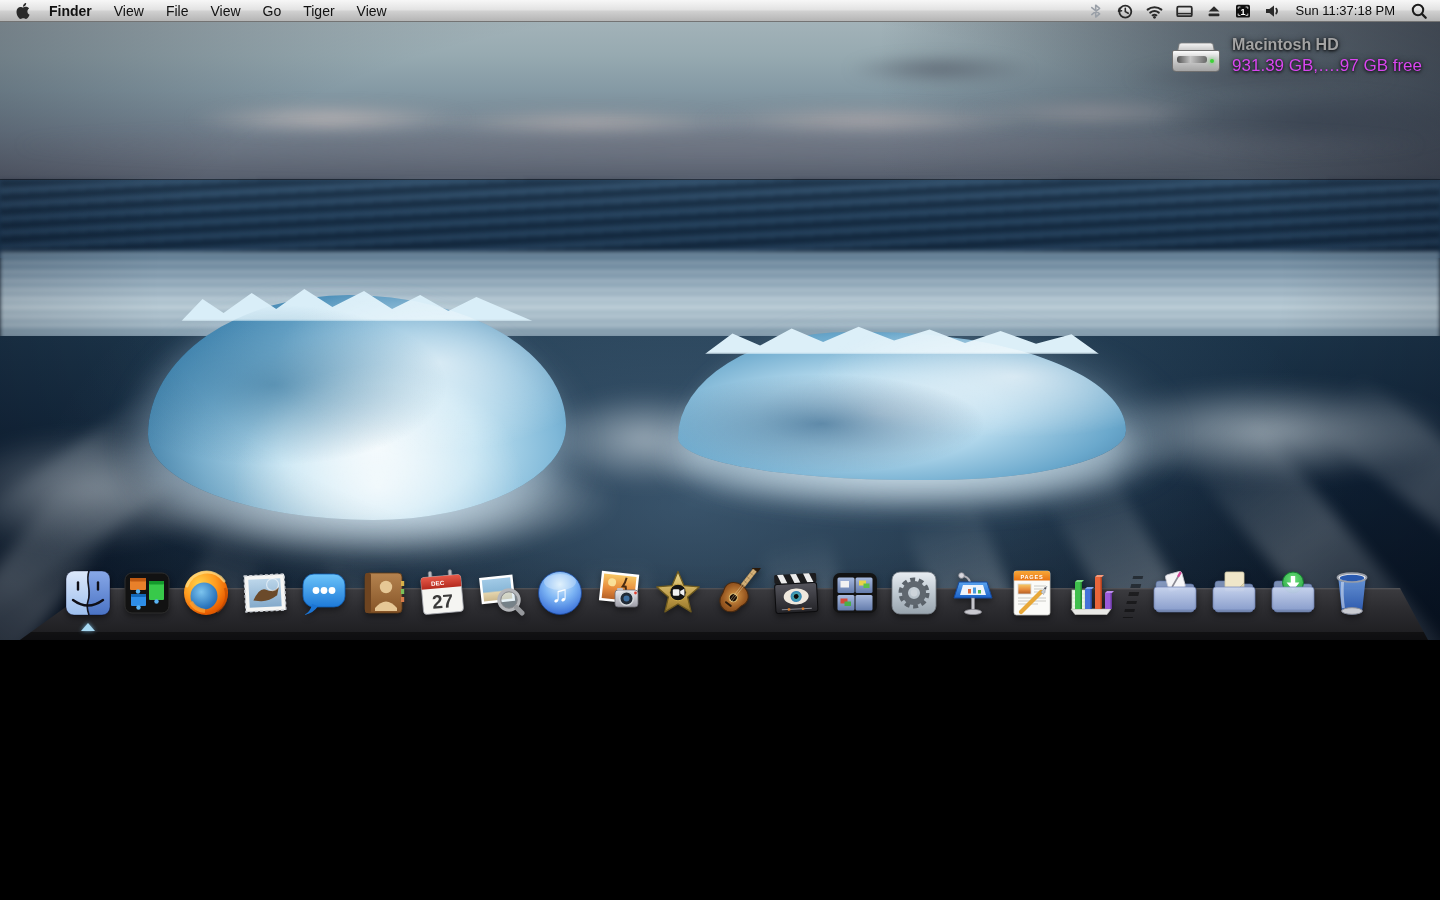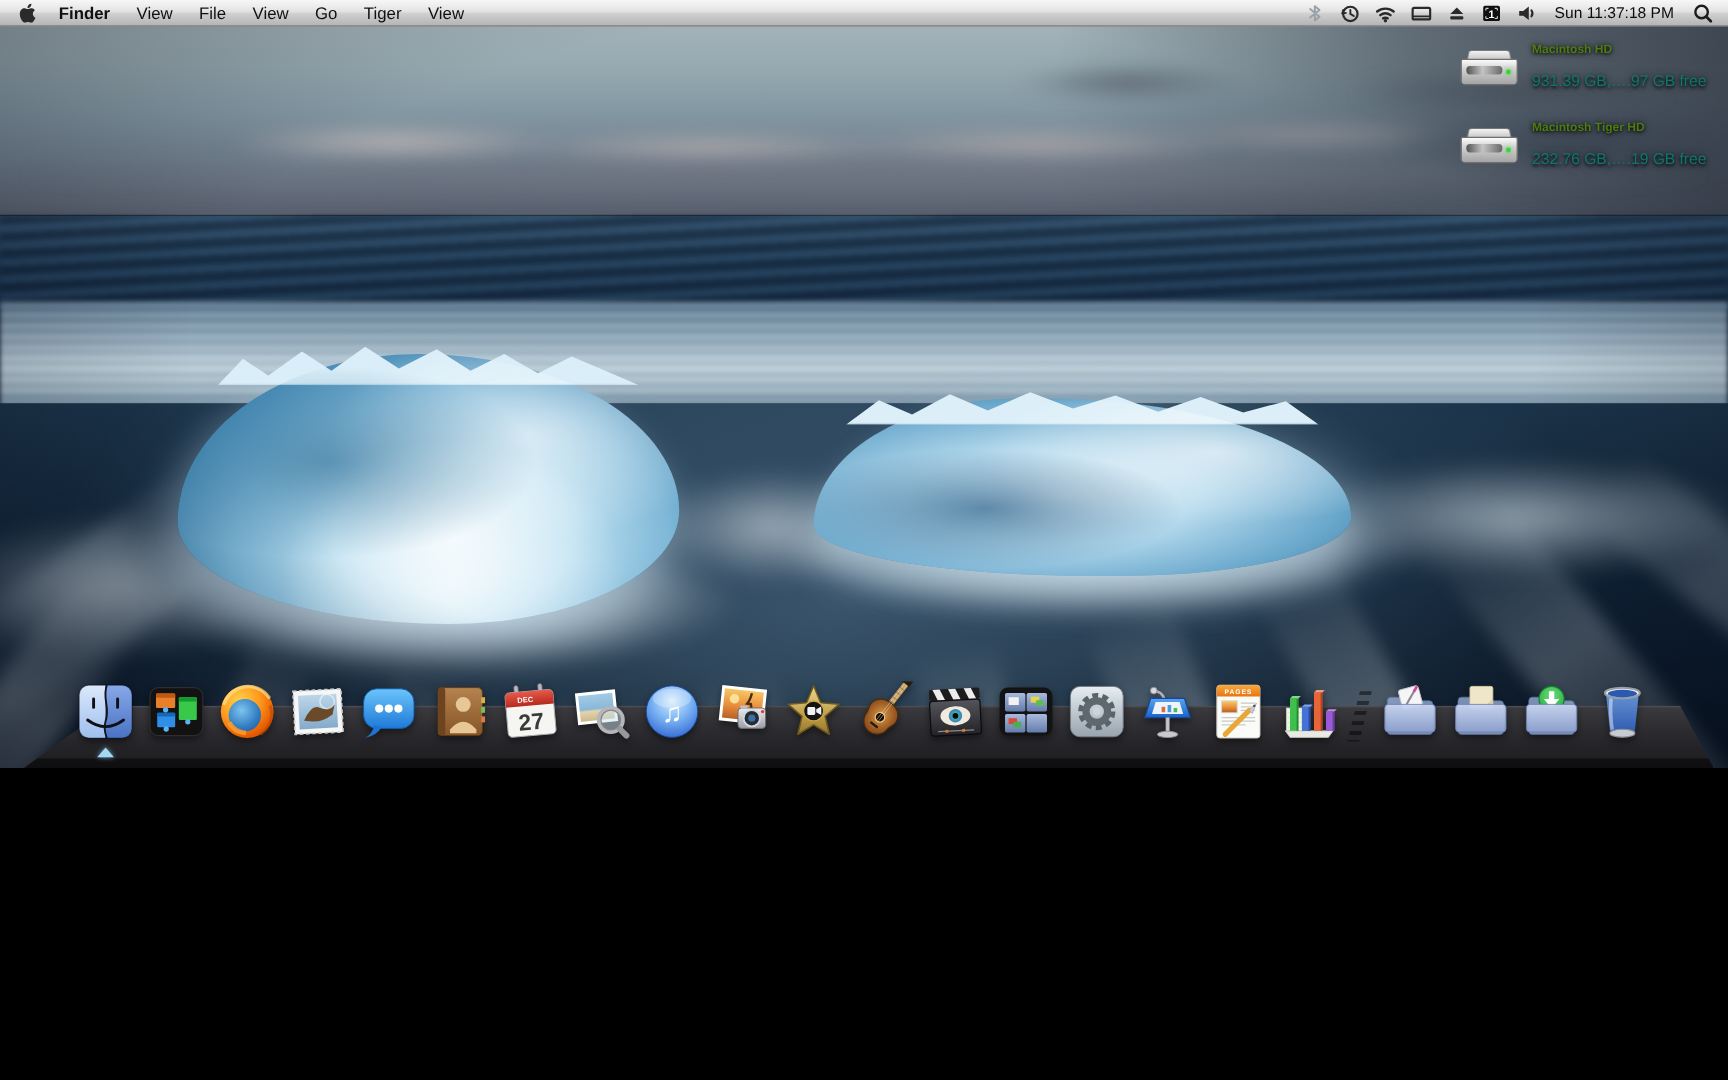--- a/index.html
+++ b/index.html
@@ -103,22 +103,22 @@
   .drive-icon { position:relative; width:48px; height:37px; flex:0 0 auto; }
   .drive-icon .top { position:absolute; top:1px; left:5px; right:5px; height:13px;
     background:linear-gradient(180deg,#f4f4f4,#c0c0c0); border:1px solid #828282; border-bottom:none;
     border-radius:3px 3px 0 0; transform:perspective(70px) rotateX(38deg); transform-origin:bottom; }
   .drive-icon .front { position:absolute; top:12px; left:0; right:0; height:22px;
     background:linear-gradient(180deg,#fbfbfb,#d4d4d4 35%,#a4a4a4); border:1px solid #6f6f6f; border-radius:2px 2px 4px 4px; }
   .drive-icon .slot { position:absolute; top:18px; left:5px; width:30px; height:7px; border-radius:3px; opacity:.85;
     background:linear-gradient(90deg,#3c3c3c,#c2c2c2 45%,#565656); }
   .drive-icon .led { position:absolute; top:21px; right:6px; width:4px; height:4px; border-radius:50%;
     background:#3ed338; box-shadow:0 0 4px #3ed338; }
-  .drive-name { font-size:10px; font-weight:bold; color:#4d7c0f; text-shadow:0 1px 3px rgba(0,0,0,.95), 0 0 6px rgba(0,0,0,.6); }
-  .drive-info { font-size:13px; color:#0f766e; margin-top:13px; text-shadow:0 1px 3px rgba(0,0,0,.95), 0 0 6px rgba(0,0,0,.6); }
+  .drive-name { font-size:16px; font-weight:bold; color:#a3a3a3; text-shadow:0 1px 3px rgba(0,0,0,.95), 0 0 6px rgba(0,0,0,.6); }
+  .drive-info { font-size:17px; color:#d946ef; margin-top:2px; text-shadow:0 1px 3px rgba(0,0,0,.95), 0 0 6px rgba(0,0,0,.6); }
 
   
   .dock { position:absolute; left:0; bottom:0; width:1440px; height:90px; z-index:40; }
   .shelf { position:absolute; left:0; bottom:0; width:1440px; height:52px;
     background:linear-gradient(180deg,#57575b 0,#3a3a3e 4%,#2c2c30 40%,#1b1b1e 100%);
     clip-path:polygon(92px 0, 1400px 0, 1428px 52px, 20px 52px); }
   .shelf:after { content:""; position:absolute; left:0; right:0; bottom:0; height:8px; background:rgba(0,0,0,.45); }
   .dock-row { position:absolute; left:0; right:0; bottom:22px; display:flex; justify-content:center; align-items:flex-end; gap:9px; }
   .dock-item { position:relative; width:50px; height:50px; }
   .dock-item svg { display:block; width:50px; height:50px; filter:drop-shadow(0 3px 3px rgba(0,0,0,.45)); }
@@ -360,32 +360,20 @@
         <div class="top"></div>
         <div class="front"></div>
         <div class="slot"></div>
         <div class="led"></div>
       </div>
       <div class="drive-text">
         <div class="drive-name">Macintosh HD</div>
         <div class="drive-info">931.39 GB,….97 GB free</div>
       </div>
     </div>
-    <div class="drive">
-      <div class="drive-icon">
-        <div class="top"></div>
-        <div class="front"></div>
-        <div class="slot"></div>
-        <div class="led"></div>
-      </div>
-      <div class="drive-text">
-        <div class="drive-name">Macintosh Tiger HD</div>
-        <div class="drive-info">232.76 GB,….19 GB free</div>
-      </div>
-    </div>
   </div>
 
   <div class="dock">
     <div class="shelf"></div>
     <div class="dock-row">
 
       <div class="dock-item">
         <svg viewBox="0 0 50 50">
           <path d="M11 3 h14 v44 h-14 a8 8 0 0 1 -8 -8 v-28 a8 8 0 0 1 8 -8 z" fill="url(#gFinL)"></path>
           <path d="M25 3 h14 a8 8 0 0 1 8 8 v28 a8 8 0 0 1 -8 8 h-14 z" fill="url(#gFinR)"></path>

